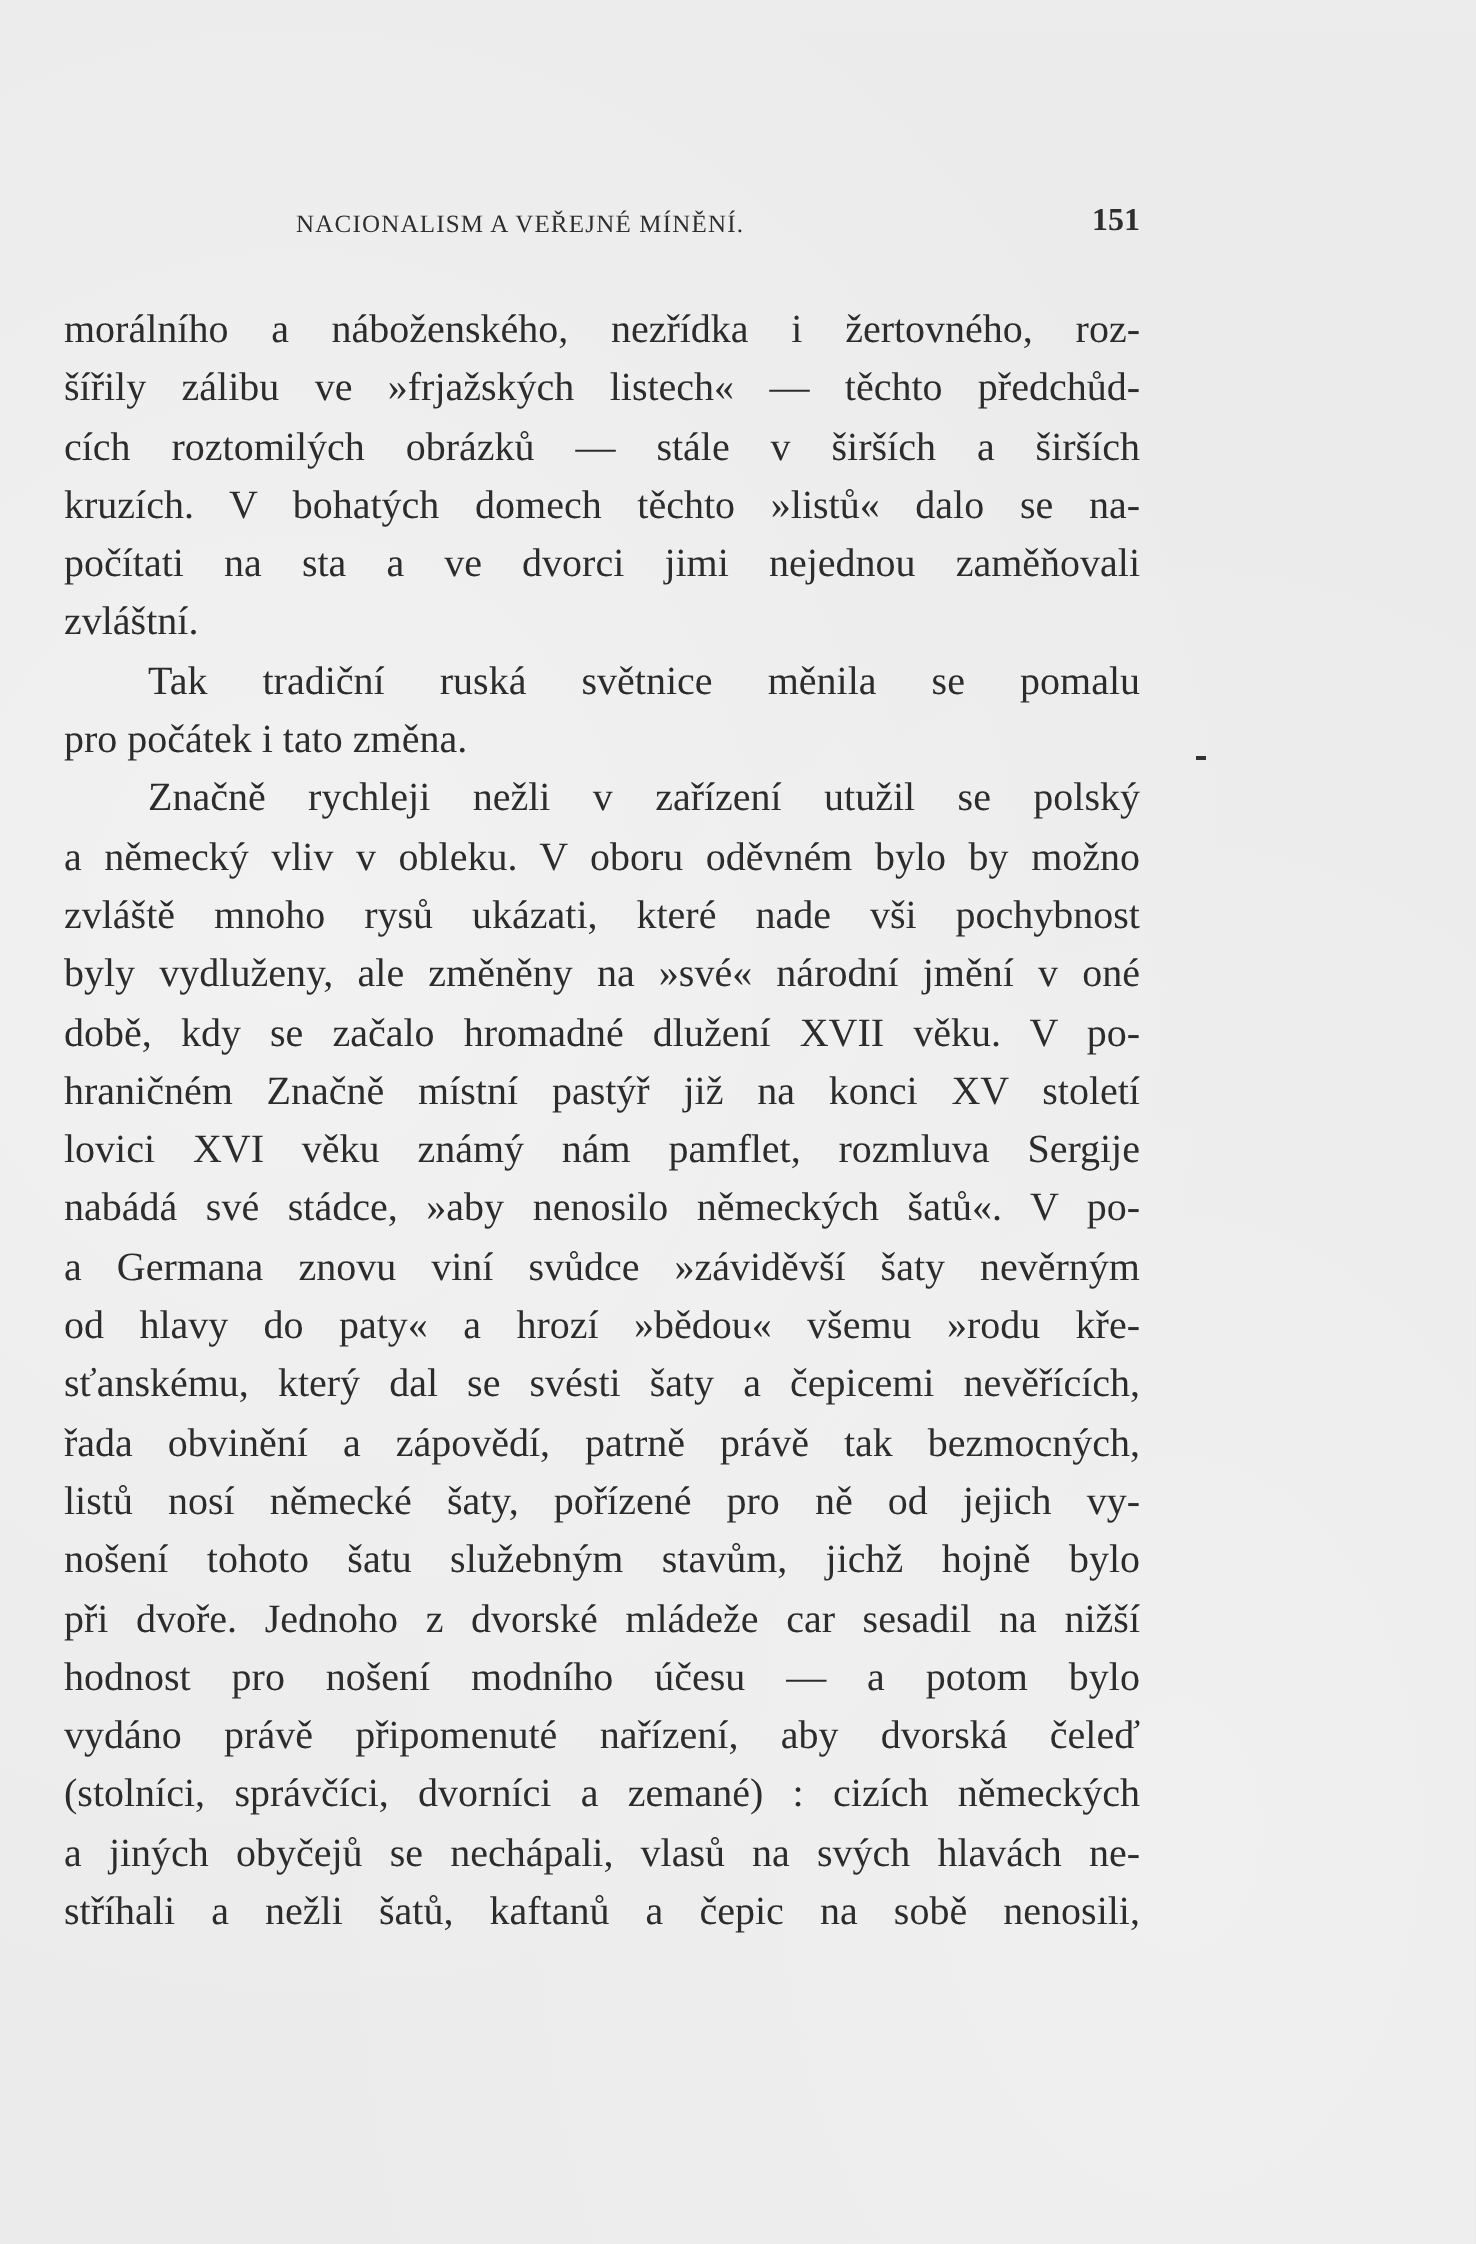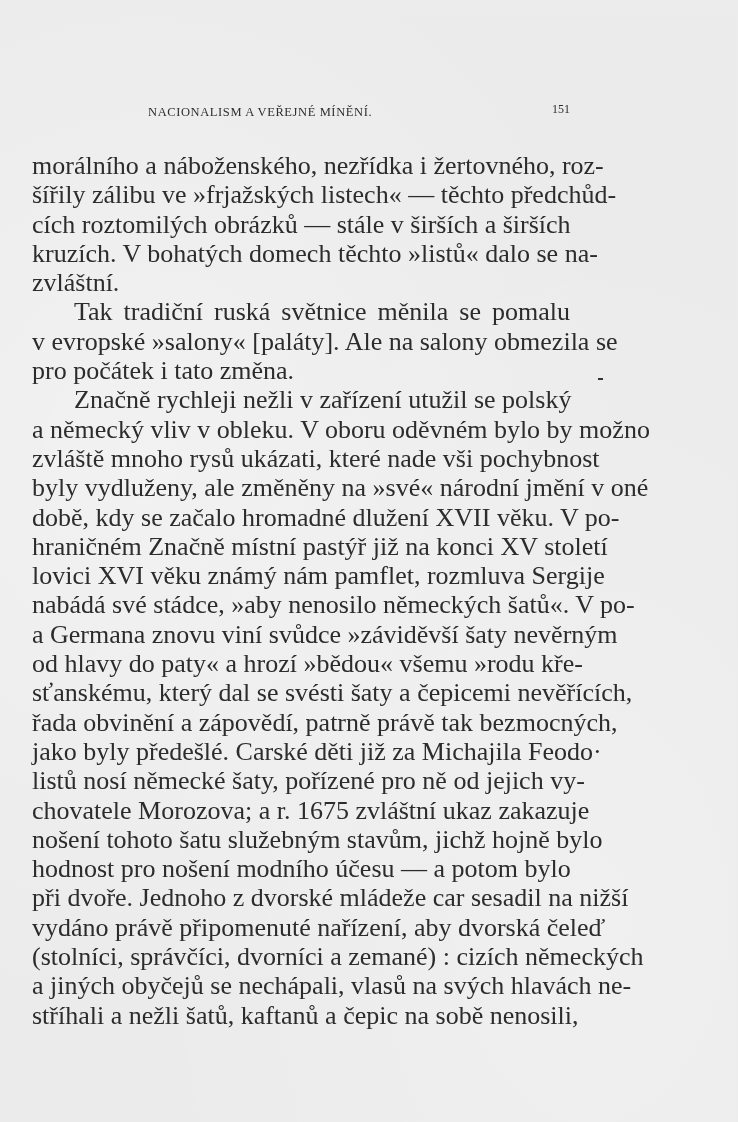--- a/index.html
+++ b/index.html
@@ -38,34 +38,35 @@
       top: 3px;
       font-size: 12.5px;
       letter-spacing: 0.6px;
       color: #2e2e2e;
       white-space: nowrap;
     }
     .page-number {
       position: absolute;
       right: 0;
       top: 0;
-      font-size: 12px;
+      font-size: 16px;
       color: #2e2e2e;
+      font-weight: bold;
     }
     .body-text {
       position: absolute;
       left: 32px;
       top: 135px;
       width: 538px;
     }
     .line {
       display: block;
       height: 29.3px;
       line-height: 29.3px;
-      font-size: 26px;
+      font-size: 20px;
       text-align: justify;
       text-align-last: justify;
       white-space: nowrap;
       color: #2c2c2c;
     }
     .line.last {
       text-align-last: left;
     }
     .line.indent {
       padding-left: 42px;
@@ -87,42 +88,40 @@
   <div class="running-head">
     <span class="running-title">NACIONALISM A VEŘEJNÉ MÍNĚNÍ.</span>
     <span class="page-number">151</span>
   </div>
 
   <div class="body-text">
     <span class="line">morálního a náboženského, nezřídka i žertovného, roz-</span>
     <span class="line">šířily zálibu ve »frjažských listech« — těchto předchůd-</span>
     <span class="line">cích roztomilých obrázků — stále v širších a širších</span>
     <span class="line">kruzích. V bohatých domech těchto »listů« dalo se na-</span>
+    <span class="line">počítati na sta a ve dvorci jimi nejednou zaměňovali</span>
     <span class="line last">zvláštní.</span>
     <span class="line indent">Tak tradiční ruská světnice měnila se pomalu</span>
-    <span class="line">v evropské »salony« [paláty]. Ale na salony obmezila se</span>
     <span class="line last">pro počátek i tato změna.</span>
     <span class="line indent">Značně rychleji nežli v zařízení utužil se polský</span>
     <span class="line">a německý vliv v obleku. V oboru oděvném bylo by možno</span>
     <span class="line">zvláště mnoho rysů ukázati, které nade vši pochybnost</span>
     <span class="line">byly vydluženy, ale změněny na »své« národní jmění v oné</span>
     <span class="line">době, kdy se začalo hromadné dlužení XVII věku. V po-</span>
     <span class="line">hraničném Značně místní pastýř již na konci XV století</span>
     <span class="line">lovici XVI věku známý nám pamflet, rozmluva Sergije</span>
     <span class="line">nabádá své stádce, »aby nenosilo německých šatů«. V po-</span>
     <span class="line">a Germana znovu viní svůdce »záviděvší šaty nevěrným</span>
     <span class="line">od hlavy do paty« a hrozí »bědou« všemu »rodu kře-</span>
     <span class="line">sťanskému, který dal se svésti šaty a čepicemi nevěřících,</span>
     <span class="line">řada obvinění a zápovědí, patrně právě tak bezmocných,</span>
-    <span class="line">jako byly předešlé. Carské děti již za Michajila Feodo·</span>
     <span class="line">listů nosí německé šaty, pořízené pro ně od jejich vy-</span>
-    <span class="line">chovatele Morozova; a r. 1675 zvláštní ukaz zakazuje</span>
     <span class="line">nošení tohoto šatu služebným stavům, jichž hojně bylo</span>
+    <span class="line">při dvoře. Jednoho z dvorské mládeže car sesadil na nižší</span>
     <span class="line">hodnost pro nošení modního účesu — a potom bylo</span>
-    <span class="line">při dvoře. Jednoho z dvorské mládeže car sesadil na nižší</span>
     <span class="line">vydáno právě připomenuté nařízení, aby dvorská čeleď</span>
     <span class="line">(stolníci, správčíci, dvorníci a zemané) : cizích německých</span>
     <span class="line">a jiných obyčejů se nechápali, vlasů na svých hlavách ne-</span>
     <span class="line">stříhali a nežli šatů, kaftanů a čepic na sobě nenosili,</span>
   </div>
 
   <div class="mark"></div>
 </div>
 
 </body></html>

